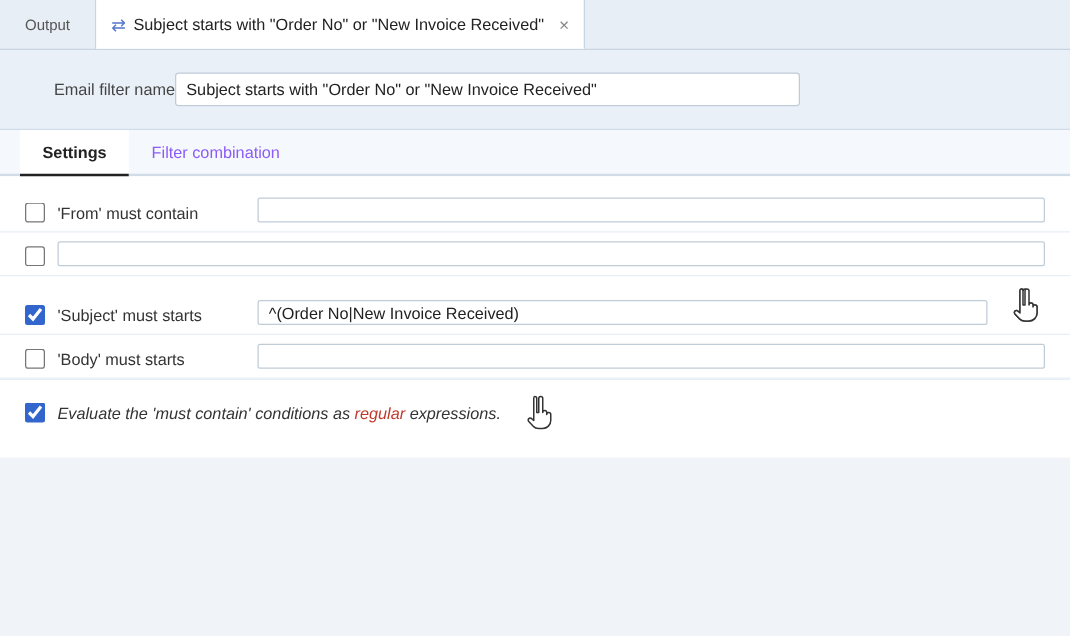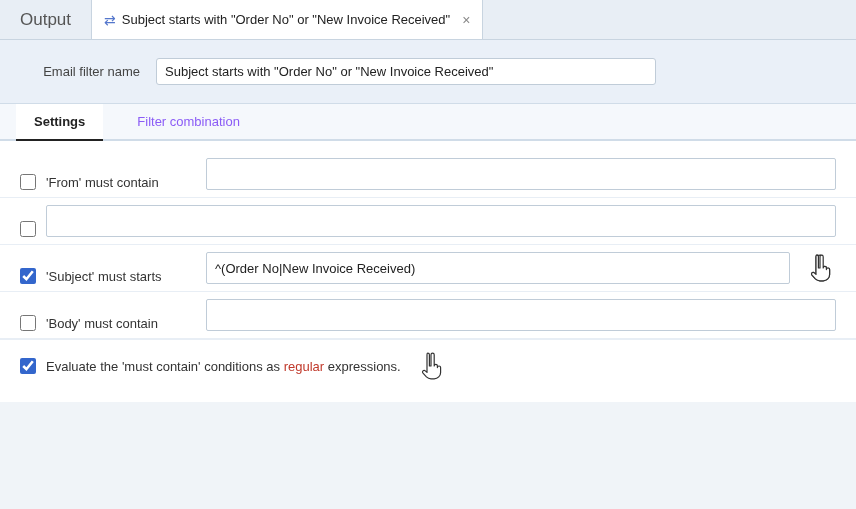--- a/index.html
+++ b/index.html
@@ -20,21 +20,21 @@
       border-bottom: 1px solid #c8d4e0;
       height: 40px;
       padding: 0 0 0 0;
     }
     .tab-output {
       padding: 0 20px;
       height: 100%;
       display: flex;
       align-items: center;
       color: #555;
-      font-size: 17px;
+      font-size: 12px;
       border-right: 1px solid #c8d4e0;
     }
     .tab-active {
       display: flex;
       align-items: center;
       background: #fff;
       height: 100%;
       padding: 0 12px;
       border-right: 1px solid #c8d4e0;
       color: #222;
@@ -53,21 +53,20 @@
       line-height: 1;
     }
 
     
     .filter-name-row {
       background: #eaf0f8;
       display: flex;
       align-items: center;
       padding: 18px 30px;
       border-bottom: 1px solid #d0dce8;
-      gap: 16px;
     }
     .filter-name-label {
       color: #444;
       font-size: 13px;
       white-space: nowrap;
       min-width: 110px;
       text-align: right;
     }
     .filter-name-input {
       flex: 1;
@@ -80,21 +79,20 @@
       background: #fff;
     }
 
     
     .settings-tabs {
       display: flex;
       background: #f5f8fc;
       border-bottom: 2px solid #d0dce8;
       padding: 0 16px;
       margin-top: 0;
-      gap: 16px;
     }
     .stab {
       padding: 10px 18px;
       font-size: 13px;
       cursor: pointer;
       color: #8b5cf6;
       border-bottom: 2px solid transparent;
       margin-bottom: -2px;
     }
     .stab.active {
@@ -136,38 +134,39 @@
       color: #333;
       font-size: 13px;
     }
     .row-input {
       flex: 1;
       border: 1px solid #c0ccd8;
       border-radius: 2px;
       padding: 4px 8px;
       font-size: 13px;
       color: #222;
-      height: 32px;
+      height: 20px;
       background: #fff;
     }
     .row-input:disabled {
       background: #f8f8f8;
     }
 
     
     .regex-row {
       display: flex;
       align-items: center;
       padding: 10px 20px;
       gap: 10px;
       border-top: 1px solid #e8eef5;
     }
     .regex-label {
       font-size: 13px;
       color: #333;
+      font-style: italic;
     }
     .regex-label span.regular {
       color: #c0392b;
     }
 
     
     .hand-svg {
       width: 32px;
       height: 32px;
       margin-left: 4px;
@@ -229,21 +228,21 @@
     <svg class="hand-svg" viewBox="0 0 40 40" xmlns="http://www.w3.org/2000/svg">
       <path d="M18 6 C18 4.9 18.9 4 20 4 C21.1 4 22 4.9 22 6 L22 20 L24 20 C24 18.9 24.9 18 26 18 C27.1 18 28 18.9 28 20 L28 22 C28 20.9 28.9 20 30 20 C31.1 20 32 20.9 32 22 L32 28 C32 32.4 28.4 36 24 36 L20 36 C17.8 36 15.8 35.1 14.3 33.6 L10 29 C9.2 28.2 9.2 26.9 10 26.1 C10.8 25.3 12.1 25.3 12.9 26.1 L15 28 L15 6 C15 4.9 15.9 4 17 4 C18.1 4 18 4.9 18 6 Z" fill="none" stroke="#333" stroke-width="1.5"></path>
       <path d="M15 6 L15 28 L12.9 26.1 C12.1 25.3 10.8 25.3 10 26.1 C9.2 26.9 9.2 28.2 10 29 L14.3 33.6 C15.8 35.1 17.8 36 20 36 L24 36 C28.4 36 32 32.4 32 28 L32 22 C32 20.9 31.1 20 30 20 C28.9 20 28 20.9 28 22 L28 20 C28 18.9 27.1 18 26 18 C24.9 18 24 18.9 24 20 L24 6 C24 4.9 23.1 4 22 4 C20.9 4 20 4.9 20 6 L20 20 L18 20 L18 6 C18 4.9 17.1 4 16 4 C15 4 15 4.9 15 6 Z" fill="white" stroke="#333" stroke-width="1.5" stroke-linejoin="round"></path>
     </svg>
   </div>
 
   <div class="filter-row">
     <div class="checkbox-wrap">
       <input type="checkbox" id="cb-body" style="">
     </div>
-    <label class="row-label" for="cb-body">'Body' must contain</label>
+    <label class="row-label" for="cb-body">'Body' must starts</label>
     <input class="row-input" type="text" value="" style="">
   </div>
 
   <div class="regex-row">
     <div class="checkbox-wrap">
       <input type="checkbox" id="cb-regex" checked="" style="">
     </div>
     <label class="regex-label" for="cb-regex">
       <span>Evaluate the 'must contain' conditions as </span><span class="regular">regular</span><span> expressions.</span>
     </label>

